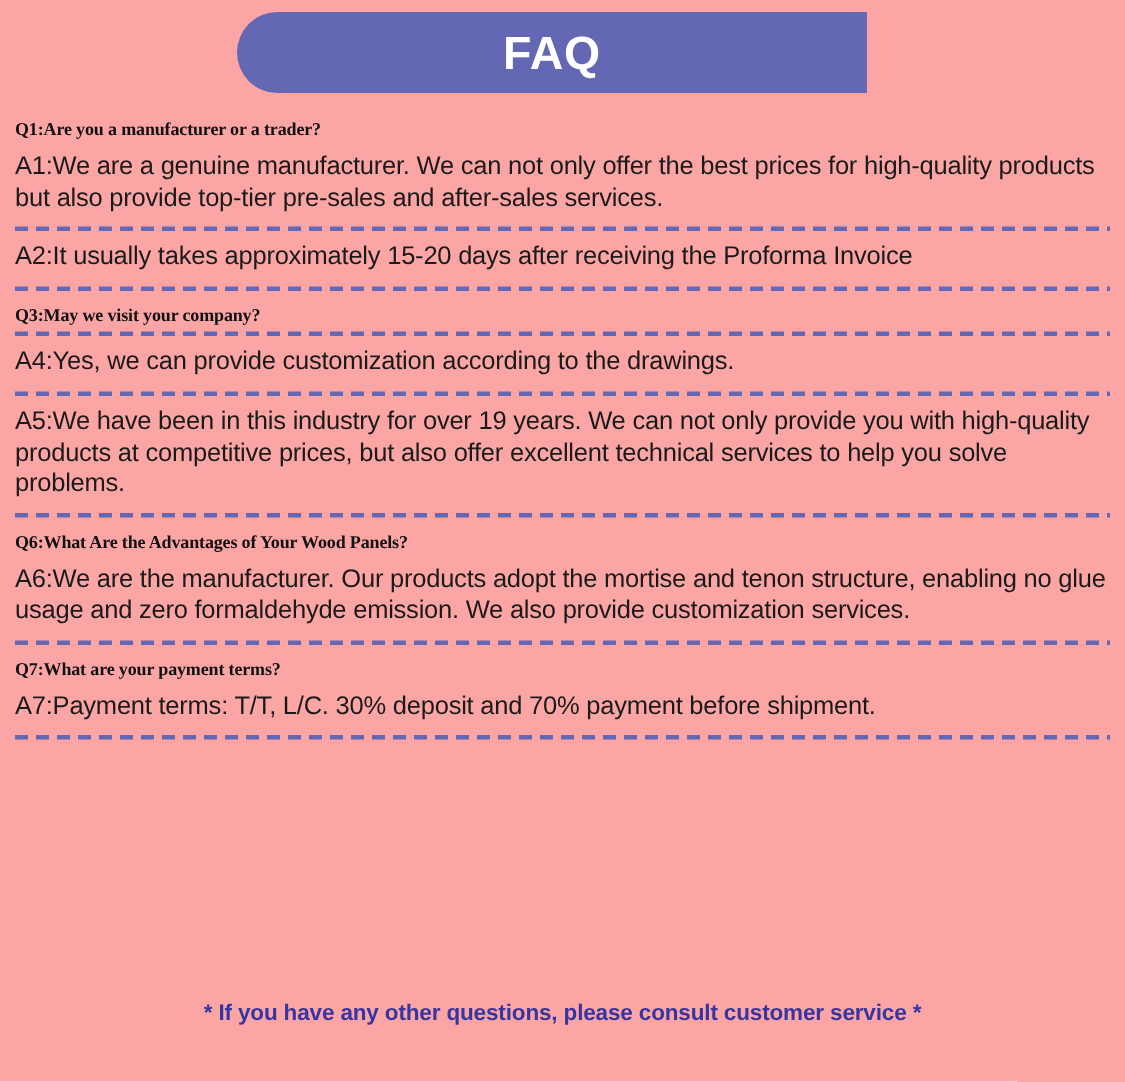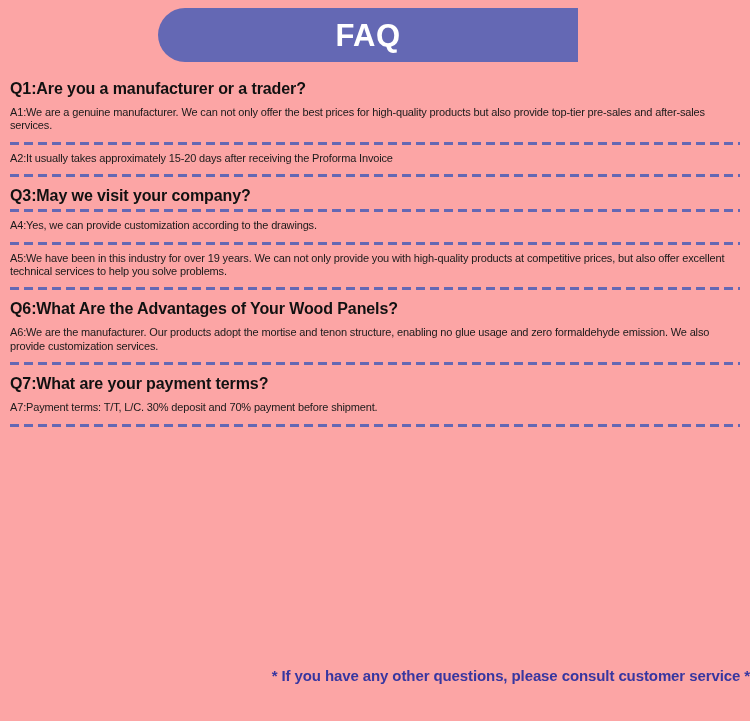--- a/index.html
+++ b/index.html
@@ -62,31 +62,31 @@
     position: absolute;
     left: 0;
     top: 70px;
     width: 750px;
   }
   .faq-item {
     padding: 0 10px 0 10px;
     box-sizing: border-box;
   }
   .faq-question {
-    font-size: 16px;
+    font-size: 12px;
     font-weight: bold;
     color: #111111;
     line-height: 1.25;
     margin: 0;
     padding: 9px 0 0 0;
-    font-family: Liberation Sans, sans-serif;
+    font-family: Liberation Serif, serif;
     letter-spacing: -0.1px;
   }
   .faq-answer {
-    font-size: 11px;
+    font-size: 17px;
     font-weight: normal;
     color: #1a1a1a;
     line-height: 1.22;
     margin: 0;
     padding: 7px 0 6px 0;
     font-family: "Liberation Sans", sans-serif;
     letter-spacing: -0.15px;
   }
   .divider {
     height: 0;
@@ -104,21 +104,21 @@
     height: 3px;
     width: 100%;
   }
 
   
   .footer-note {
     position: absolute;
     left: 0;
     top: 666px;
     width: 750px;
-    text-align: right;
+    text-align: center;
     font-size: 15px;
     font-weight: bold;
     color: #3736a0;
     font-family: "Liberation Sans", sans-serif;
     letter-spacing: -0.1px;
     line-height: 1.3;
   }
 </style>
 </head>
 <body>

